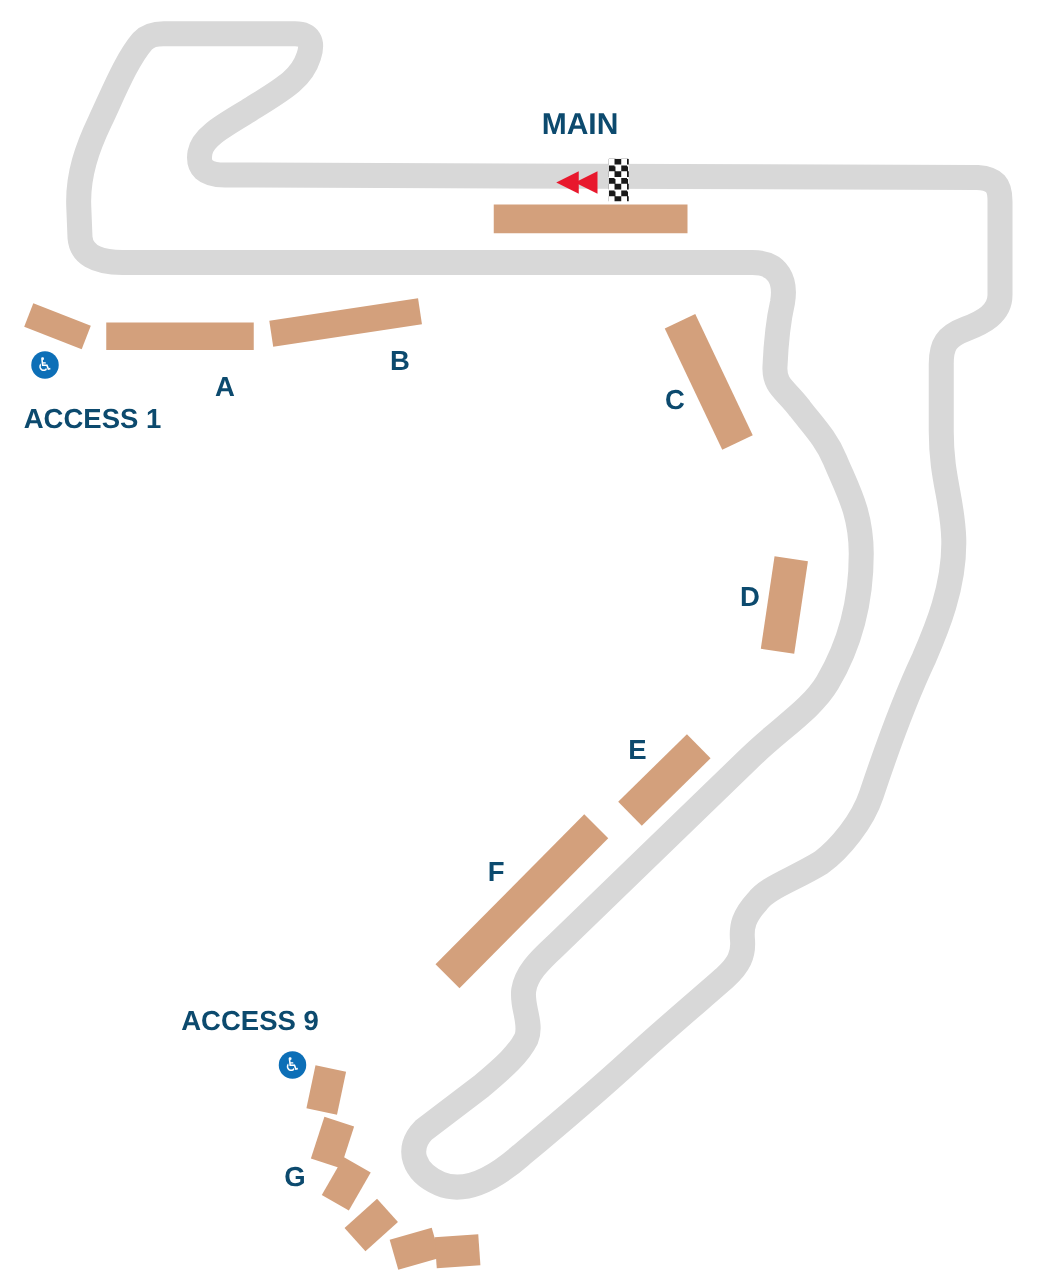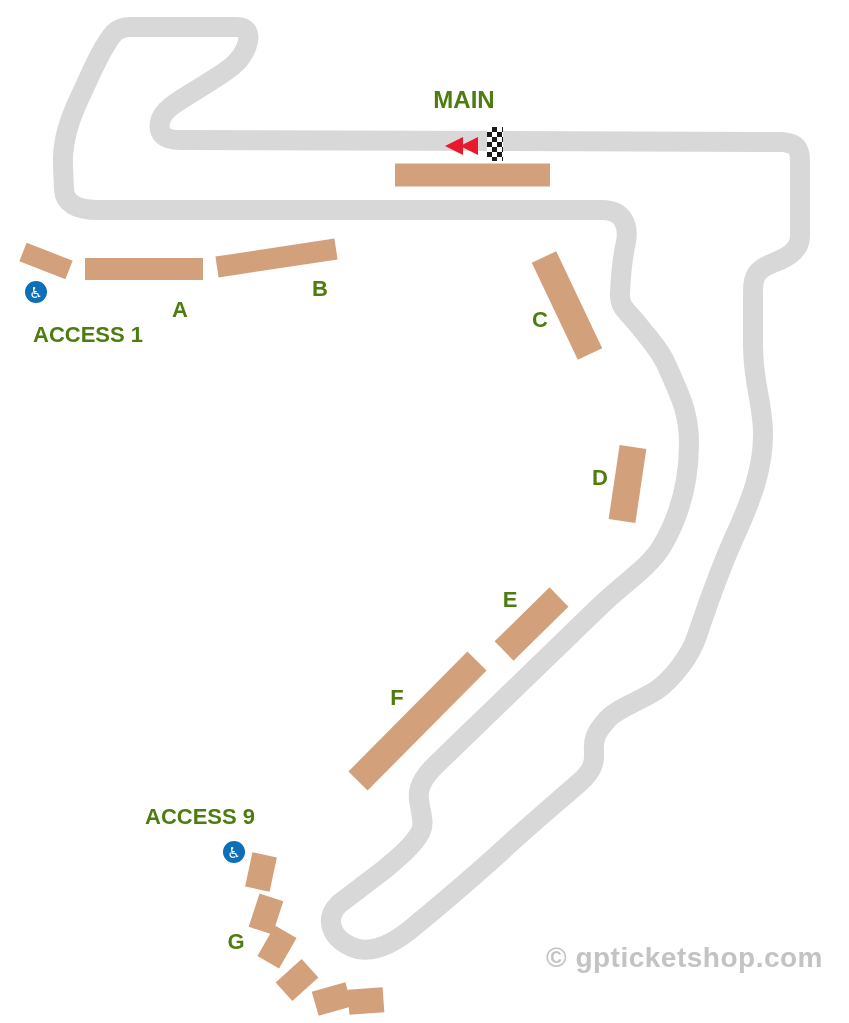--- a/index.html
+++ b/index.html
@@ -3,21 +3,21 @@
 <meta charset="utf-8">
 <style>
   html,body{margin:0;padding:0;background:#ffffff;}
   #stage{
     position:relative;width:849px;height:1023px;background:#ffffff;overflow:hidden;
     font-family:"Liberation Sans","DejaVu Sans",sans-serif;
   }
   #trackSvg{position:absolute;left:0;top:0;}
   .lbl{
     position:absolute;transform:translate(-50%,-50%);
-    font-weight:700;color:#4d7c0f;font-size:22px;letter-spacing:0px;white-space:nowrap;
+    font-weight:700;color:#0c4a6e;font-size:22px;letter-spacing:0px;white-space:nowrap;
   }
   .lbl.main{font-size:24px;}
   .lbl.access{transform:translate(0,-50%);font-size:22px;}
   .wheelchair{
     position:absolute;width:22px;height:22px;border-radius:50%;
     background:#0d6fb7;color:#ffffff;display:flex;align-items:center;justify-content:center;
     font-size:15px;line-height:1;transform:translate(-50%,-50%);
   }
   .flag{
     position:absolute;left:487px;top:127px;width:16px;height:34px;
@@ -93,17 +93,16 @@
 
   <div class="lbl main" style="left:464px;top:100px;">MAIN</div>
   <div class="lbl" style="left:180px;top:310px;">A</div>
   <div class="lbl" style="left:320px;top:289px;">B</div>
   <div class="lbl" style="left:540px;top:320px;">C</div>
   <div class="lbl" style="left:600px;top:478px;">D</div>
   <div class="lbl" style="left:510px;top:600px;">E</div>
   <div class="lbl" style="left:397px;top:698px;">F</div>
   <div class="lbl" style="left:236px;top:942px;">G</div>
 
-  <div class="lbl access" style="left:19px;top:335px;margin-left:14px;">ACCESS 1</div>
+  <div class="lbl access" style="left:19px;top:335px;">ACCESS 1</div>
   <div class="lbl access" style="left:145px;top:817px;">ACCESS 9</div>
 
-  <div class="watermark">© gpticketshop.com</div>
 </div>
 
 </body></html>

